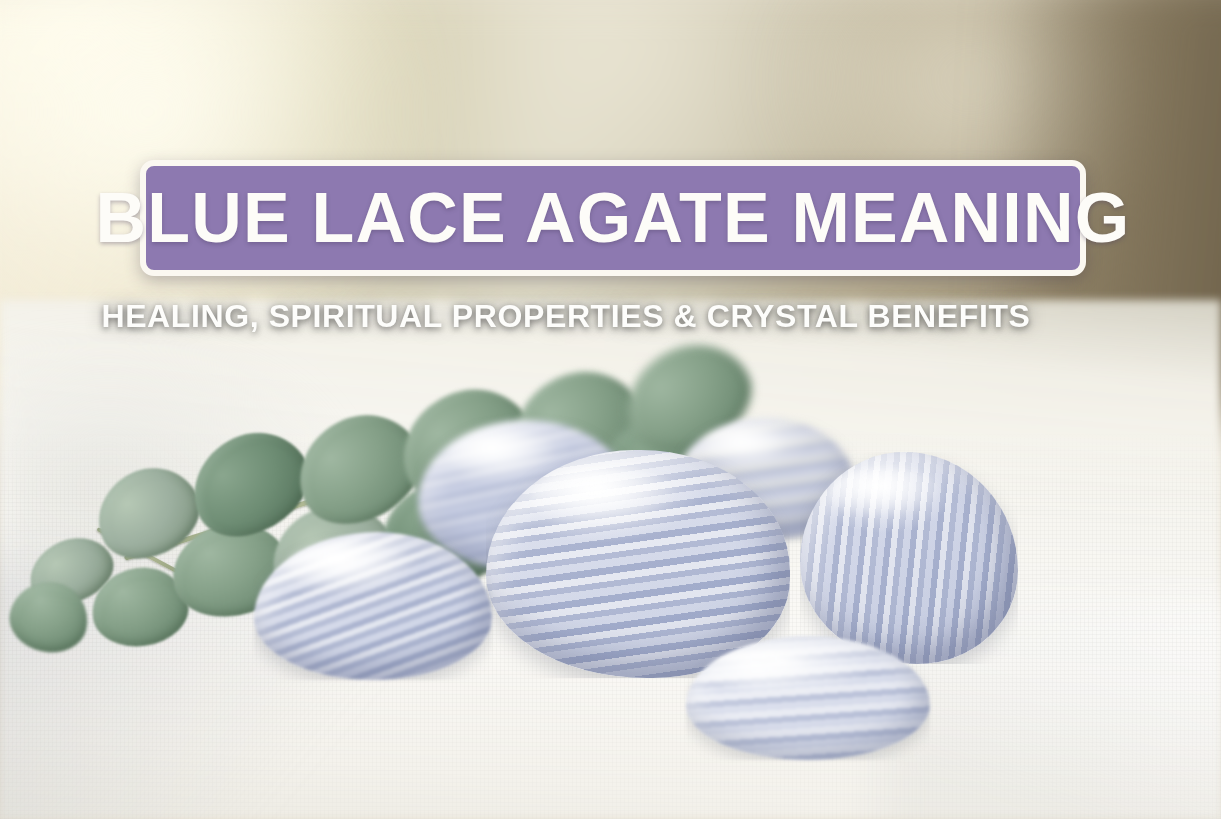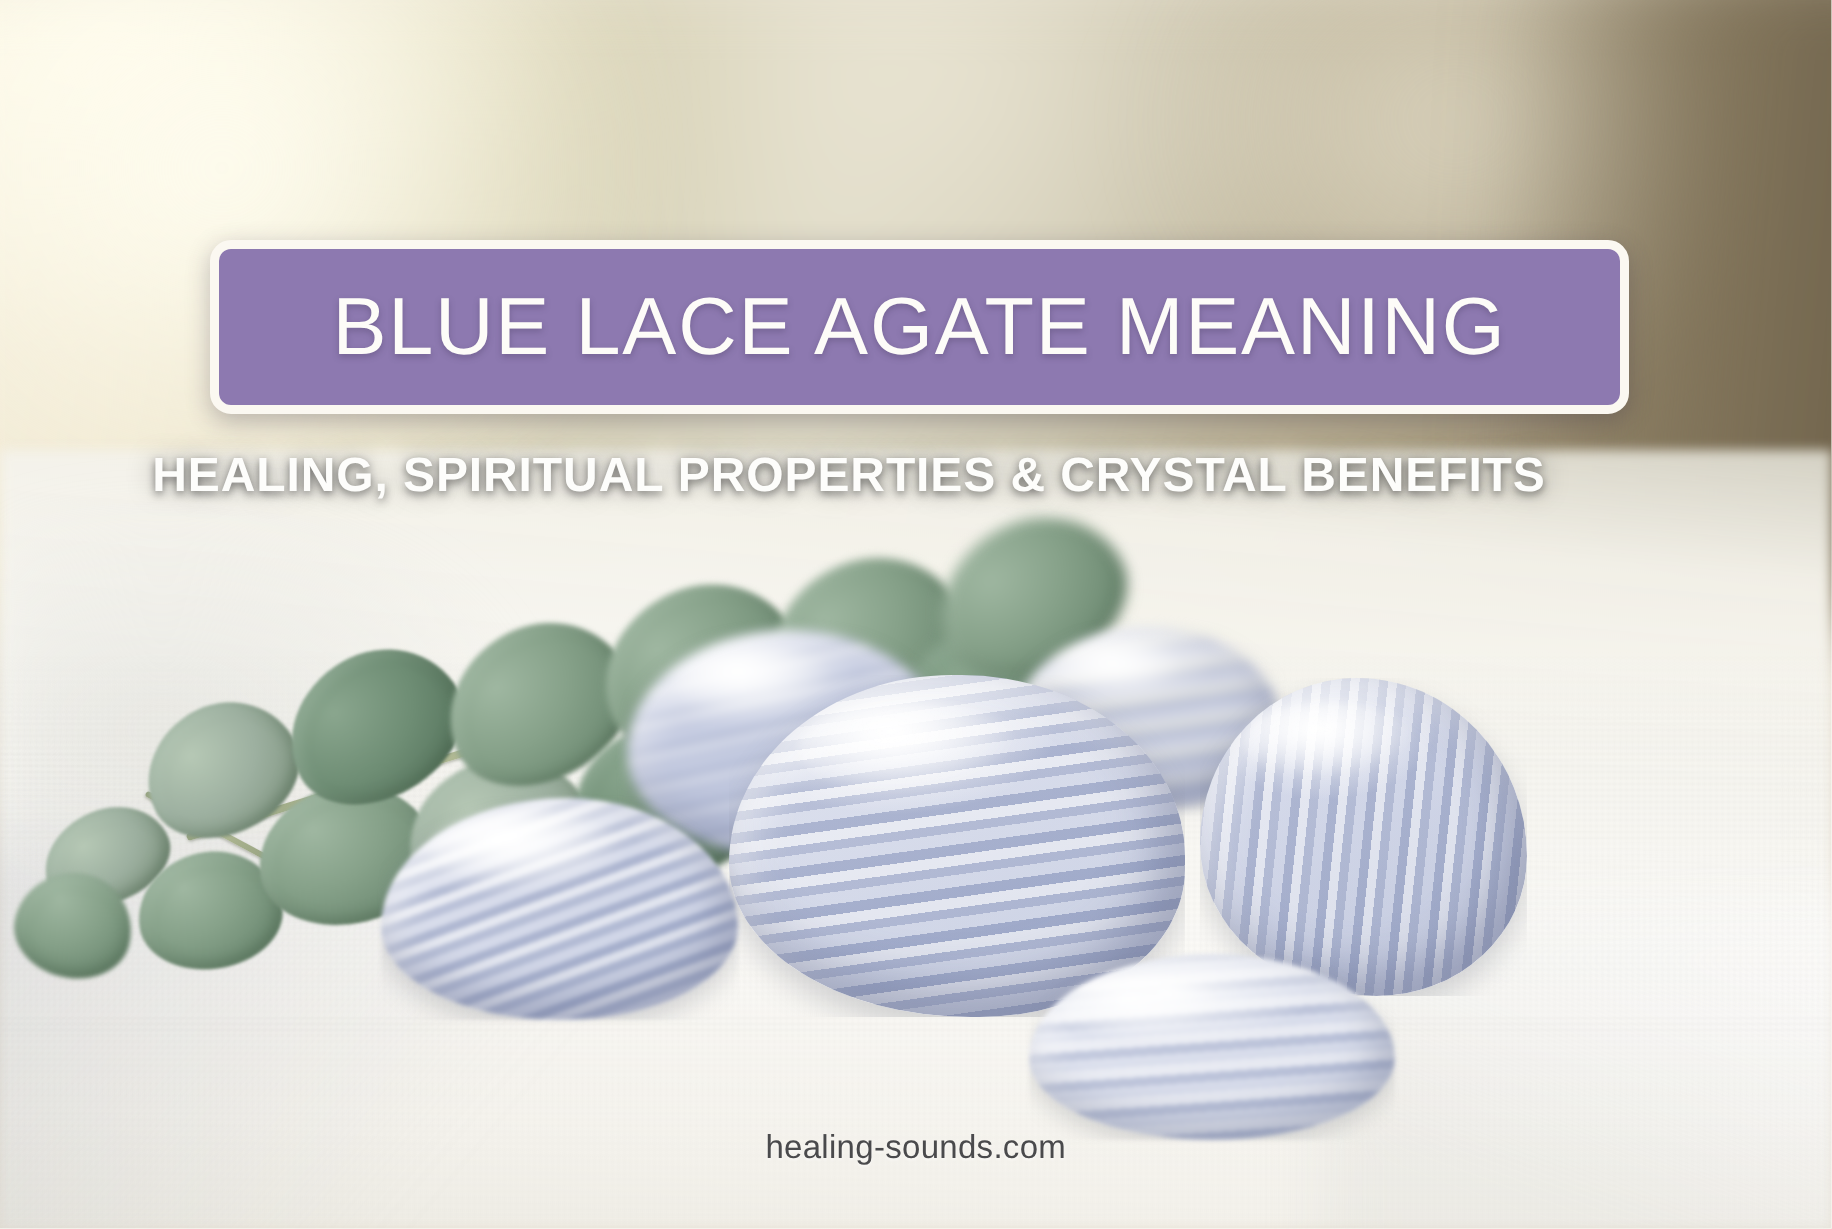--- a/index.html
+++ b/index.html
@@ -127,21 +127,21 @@
   .title-banner {
     position:absolute; left:140px; top:160px; width:946px; height:116px;
     background:#8d79b0;
     border:6px solid #fbf8f1;
     border-radius:14px;
     box-shadow:0 5px 16px rgba(60,50,70,.30);
     display:flex; align-items:center; justify-content:center;
   }
   .title-text {
     color:#fdfcf8;
-    font-size:54px; font-weight:normal; letter-spacing:1.2px;
+    font-size:70px; font-weight:bold; letter-spacing:1.2px;
     line-height:1; white-space:nowrap;
     text-shadow:0 2px 4px rgba(70,56,92,.35);
   }
   .subtitle {
     position:absolute; left:0; top:298px; width:1132px;
     text-align:center;
     color:#fdfdfb;
     font-size:32px; font-weight:bold; letter-spacing:.6px;
     white-space:nowrap;
     text-shadow:0 2px 6px rgba(40,40,40,.60), 0 0 18px rgba(30,30,30,.35);
@@ -250,15 +250,14 @@
       box-shadow:inset -9px -12px 24px rgba(96,104,138,.40), inset 8px 9px 20px rgba(255,255,255,.64), 0 7px 14px rgba(120,122,132,.26);"></div>
     <div class="gloss" style="left:22px; top:14px; width:110px; height:44px;"></div>
   </div>
 
   <div class="title-banner">
     <span class="title-text">BLUE LACE AGATE MEANING</span>
   </div>
 
   <div class="subtitle">HEALING, SPIRITUAL PROPERTIES &amp; CRYSTAL BENEFITS</div>
 
-  <div class="footer-url">healing-sounds.com</div>
 
 </div>
 
 </body></html>

